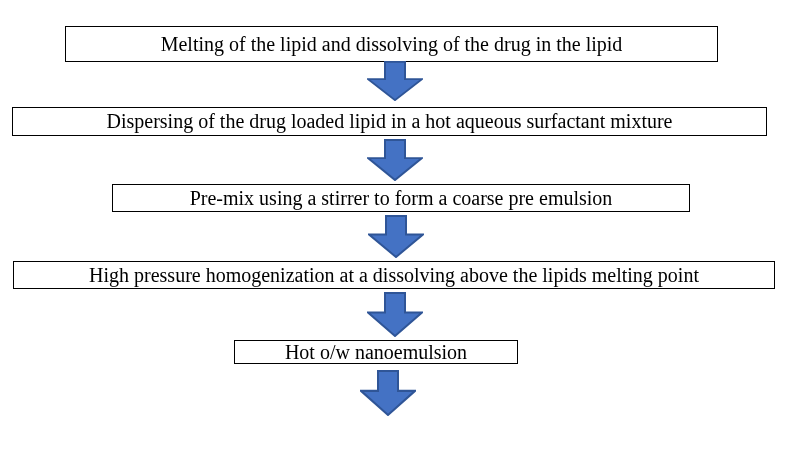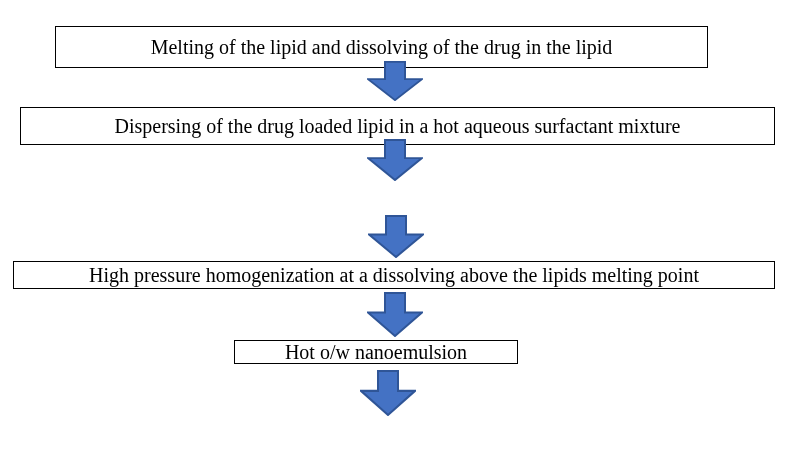--- a/index.html
+++ b/index.html
@@ -33,22 +33,22 @@
     position: absolute;
     display: block;
   }
   .flow-arrow polygon {
     fill: #4472C4;
     stroke: #2F5597;
     stroke-width: 2;
     stroke-linejoin: miter;
   }
   
-  .b1 { left: 55px;  top: 26px;  width: 653px; height: 42px; }
-  .b2 { left: 20px;  top: 107px; width: 755px; height: 38px; }
+  .b1 { left: 65px;  top: 26px;  width: 653px; height: 36px; }
+  .b2 { left: 12px;  top: 107px; width: 755px; height: 29px; }
   .b3 { left: 112px; top: 184px; width: 578px; height: 28px; }
   .b4 { left: 13px;  top: 261px; width: 762px; height: 28px; }
   .b5 { left: 234px; top: 340px; width: 284px; height: 24px; }
   .b6 { left: 250px; top: 417px; width: 287px; height: 30px; }
   
   .a1 { left: 367px; top: 61px;  width: 56px; height: 40px; }
   .a2 { left: 367px; top: 139px; width: 56px; height: 42px; }
   .a3 { left: 368px; top: 215px; width: 56px; height: 43px; }
   .a4 { left: 367px; top: 292px; width: 56px; height: 45px; }
   .a5 { left: 360px; top: 370px; width: 56px; height: 46px; }
@@ -63,20 +63,21 @@
   <svg class="flow-arrow a1" viewBox="0 0 56 44" preserveAspectRatio="none">
     <polygon points="18,1 38,1 38,20 55,20 28,43 1,20 18,20"></polygon>
   </svg>
 
   <div class="flow-box b2">Dispersing of the drug loaded lipid in a hot aqueous surfactant mixture</div>
 
   <svg class="flow-arrow a2" viewBox="0 0 56 44" preserveAspectRatio="none">
     <polygon points="18,1 38,1 38,20 55,20 28,43 1,20 18,20"></polygon>
   </svg>
 
+  <div class="flow-box b3">Pre-mix using a stirrer to form a coarse pre emulsion</div>
 
   <svg class="flow-arrow a3" viewBox="0 0 56 44" preserveAspectRatio="none">
     <polygon points="18,1 38,1 38,20 55,20 28,43 1,20 18,20"></polygon>
   </svg>
 
   <div class="flow-box b4">High pressure homogenization at a dissolving above the lipids melting point</div>
 
   <svg class="flow-arrow a4" viewBox="0 0 56 44" preserveAspectRatio="none">
     <polygon points="18,1 38,1 38,20 55,20 28,43 1,20 18,20"></polygon>
   </svg>

